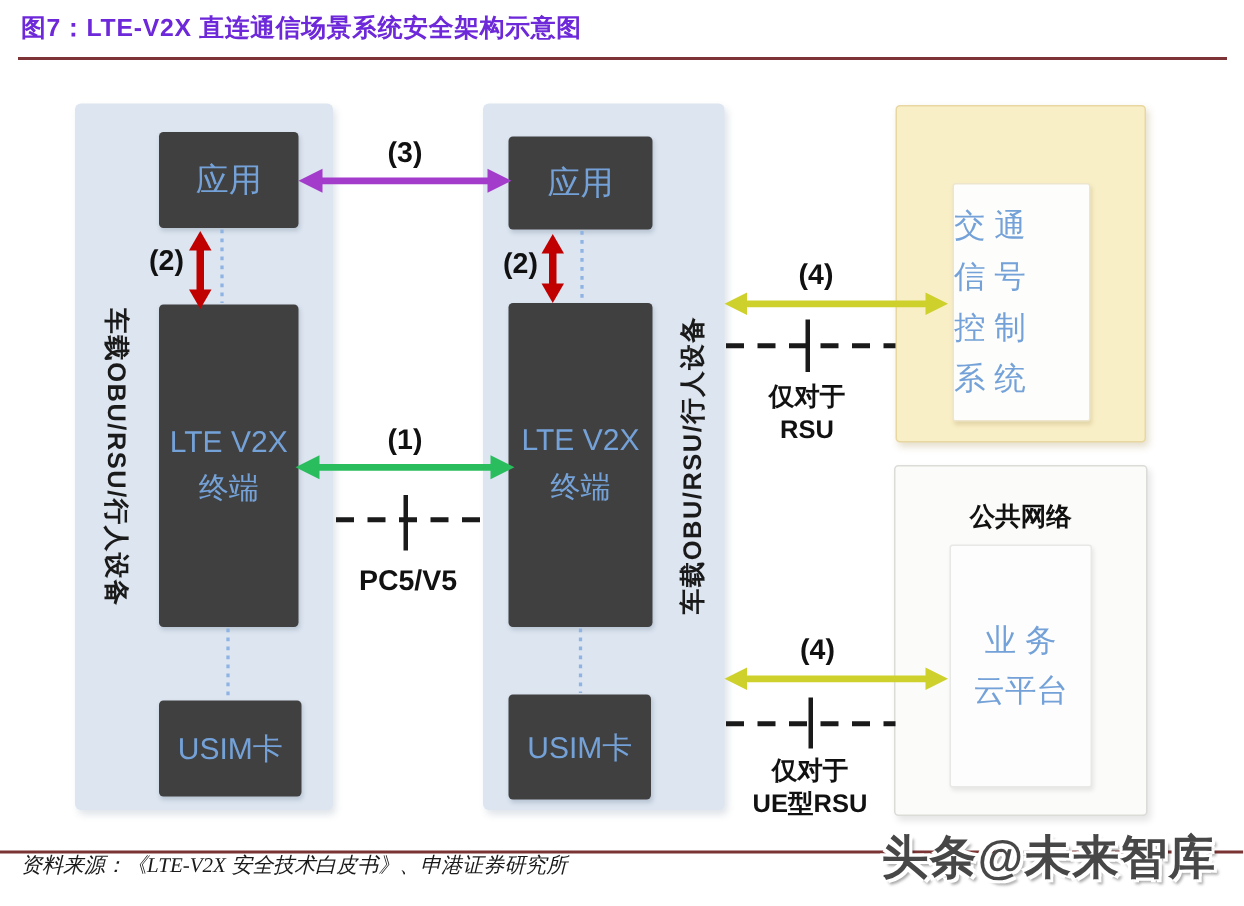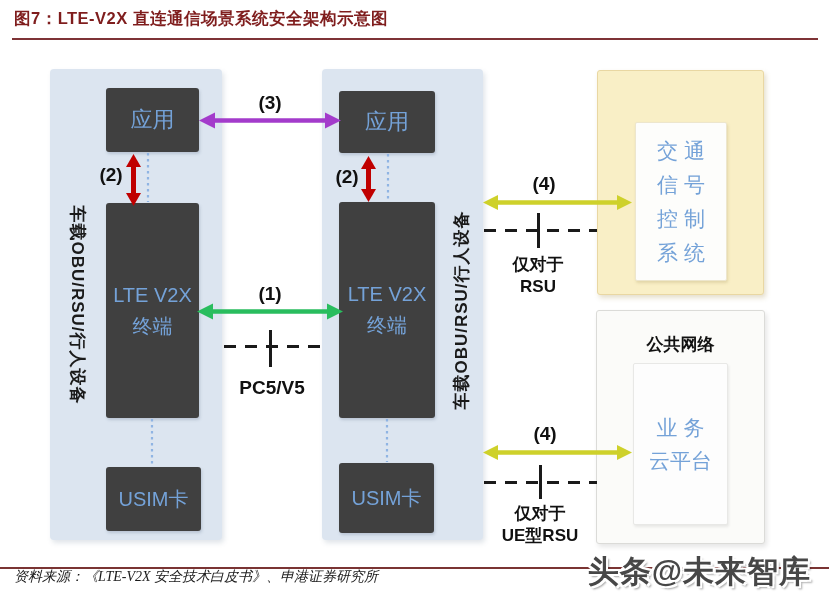--- a/index.html
+++ b/index.html
@@ -2,21 +2,21 @@
 <html><head>
 <meta charset="utf-8">
 <style>
   html,body{margin:0;padding:0;background:#fff;}
   #canvas{
     position:relative;width:829px;height:604px;background:#ffffff;
     font-family:"Liberation Sans","DejaVu Sans",sans-serif;overflow:hidden;
   }
   .abs{position:absolute;}
   
-  .fig-title{left:14px;top:8px;font-size:16.5px;font-weight:bold;color:#7f1d1d;letter-spacing:.5px;}
+  .fig-title{left:14px;top:8px;font-size:16.5px;font-weight:bold;color:#6d28d9;letter-spacing:.5px;}
   .title-rule{left:12px;top:38px;width:806px;height:2px;background:#7E3336;}
   
   .panel{background:#DCE5F0;border-radius:4px;box-shadow:2px 3px 5px rgba(90,110,140,.18);}
   .panel-left{left:50px;top:69px;width:172px;height:471px;}
   .panel-mid{left:322px;top:69px;width:161px;height:471px;}
   .strip{width:280px;height:26px;line-height:26px;text-align:center;font-size:17px;font-weight:bold;color:#1a1a1a;letter-spacing:1px;white-space:nowrap;}
   .strip-left{left:-63px;top:292px;transform:rotate(90deg);}
   .strip-right{left:322px;top:297px;transform:rotate(-90deg);}
   .wbox{background:#404040;border-radius:3px;box-shadow:1px 2px 3px rgba(110,125,150,.3);
         display:flex;flex-direction:column;align-items:center;justify-content:center;
@@ -26,21 +26,21 @@
   .lte-l{left:106px;top:203px;width:93px;height:215px;font-size:20px;line-height:31px;}
   .lte-m{left:339px;top:202px;width:96px;height:216px;font-size:20px;line-height:31px;}
   .usim-l{left:106px;top:467px;width:95px;height:64px;font-size:20px;}
   .usim-m{left:339px;top:463px;width:95px;height:70px;font-size:20px;}
   
   .net-yellow{left:597px;top:70px;width:165px;height:223px;background:#F9EFC6;border:1px solid #E9D7A2;
               border-radius:3px;box-shadow:2px 3px 5px rgba(170,150,90,.3);}
   .net-title{width:100%;text-align:center;font-size:17px;font-weight:bold;color:#111;}
   .net-yellow .net-title{position:absolute;top:12px;left:0;}
   .sys-box{position:absolute;left:37px;top:51px;width:90px;height:157px;background:#FDFDFB;border:1px solid #EDE6CD;
-           border-radius:2px;display:flex;flex-direction:column;align-items:center;justify-content:center;
+           border-radius:2px;display:flex;flex-direction:column;align-items:flex-start;justify-content:center;
            color:#74A2D8;font-size:21px;line-height:34px;box-shadow:1px 2px 3px rgba(160,140,80,.25);}
   .net-gray{left:596px;top:310px;width:167px;height:232px;background:#FBFBF9;border:1px solid #DBDBD8;
             border-radius:3px;box-shadow:2px 3px 5px rgba(0,0,0,.10);}
   .net-gray .net-title{position:absolute;top:22px;left:0;}
   .cloud-box{position:absolute;left:36px;top:52px;width:93px;height:160px;background:#FDFDFD;border:1px solid #E8E8E6;
              border-radius:2px;display:flex;flex-direction:column;align-items:center;justify-content:center;
              color:#74A2D8;font-size:21px;line-height:33px;box-shadow:1px 2px 3px rgba(0,0,0,.08);}
   
   .iflbl{font-size:19px;font-weight:bold;color:#111;text-align:center;}
   .l3{left:245px;top:92px;width:50px;}

